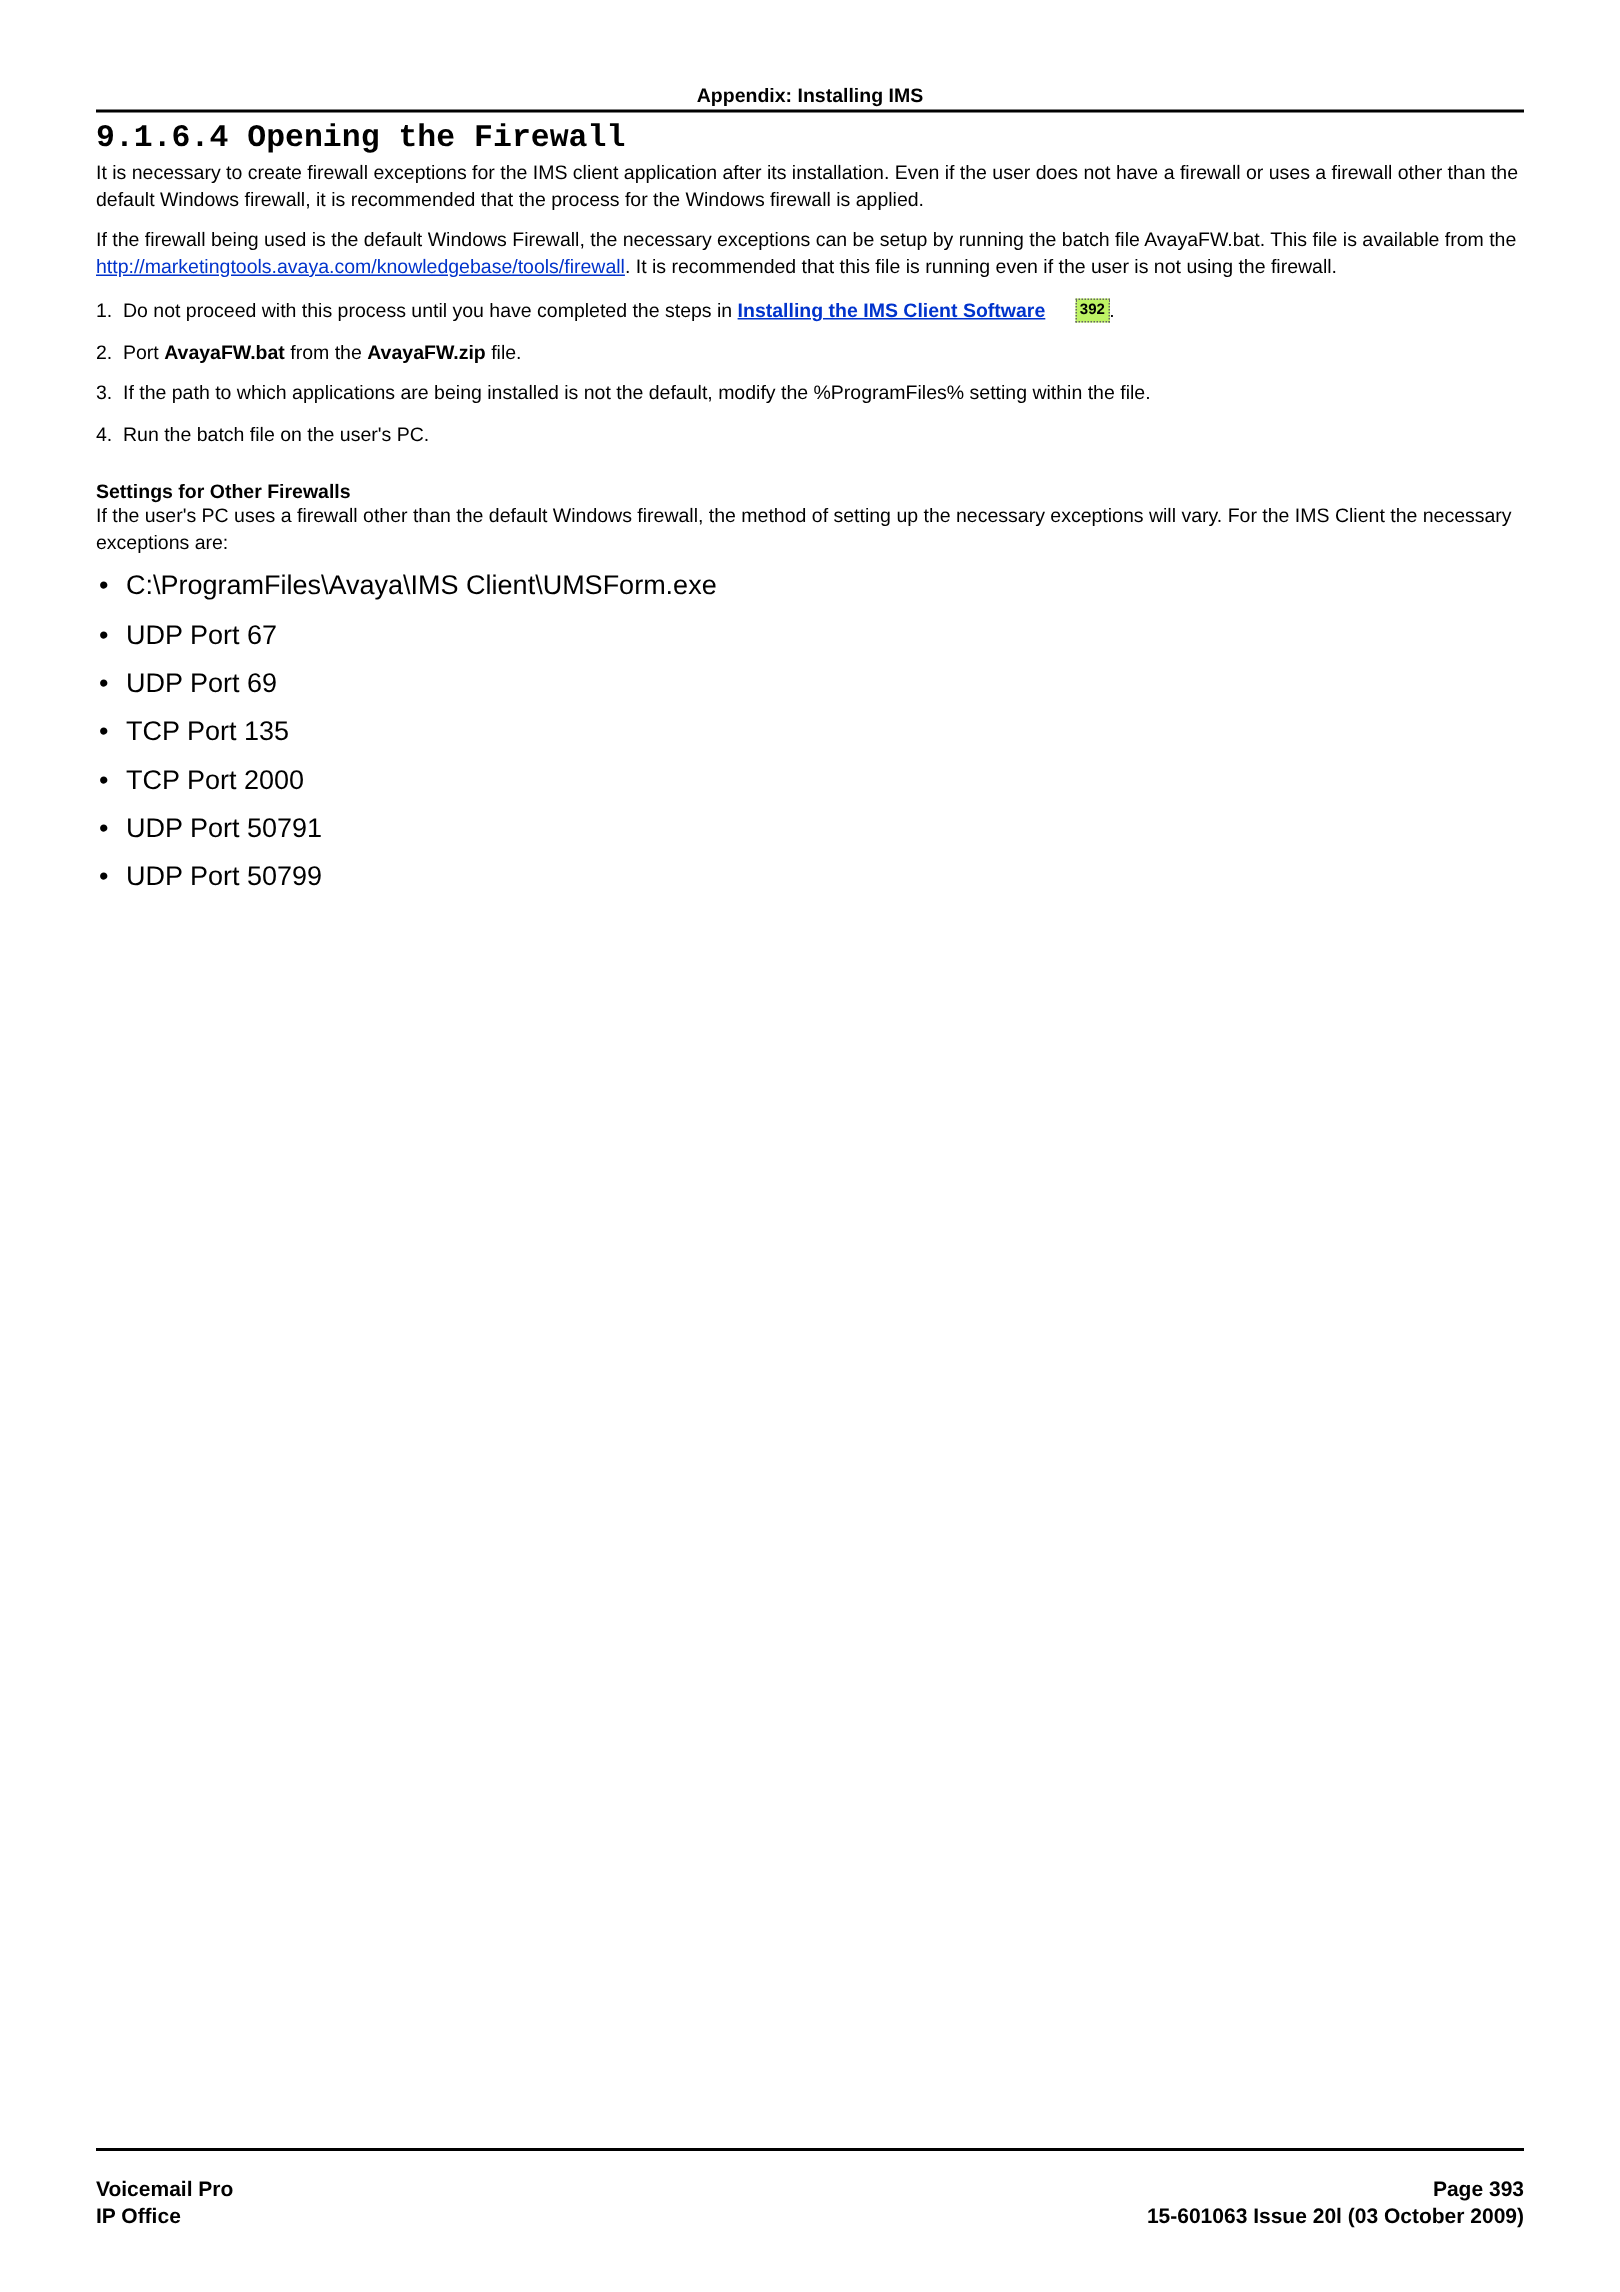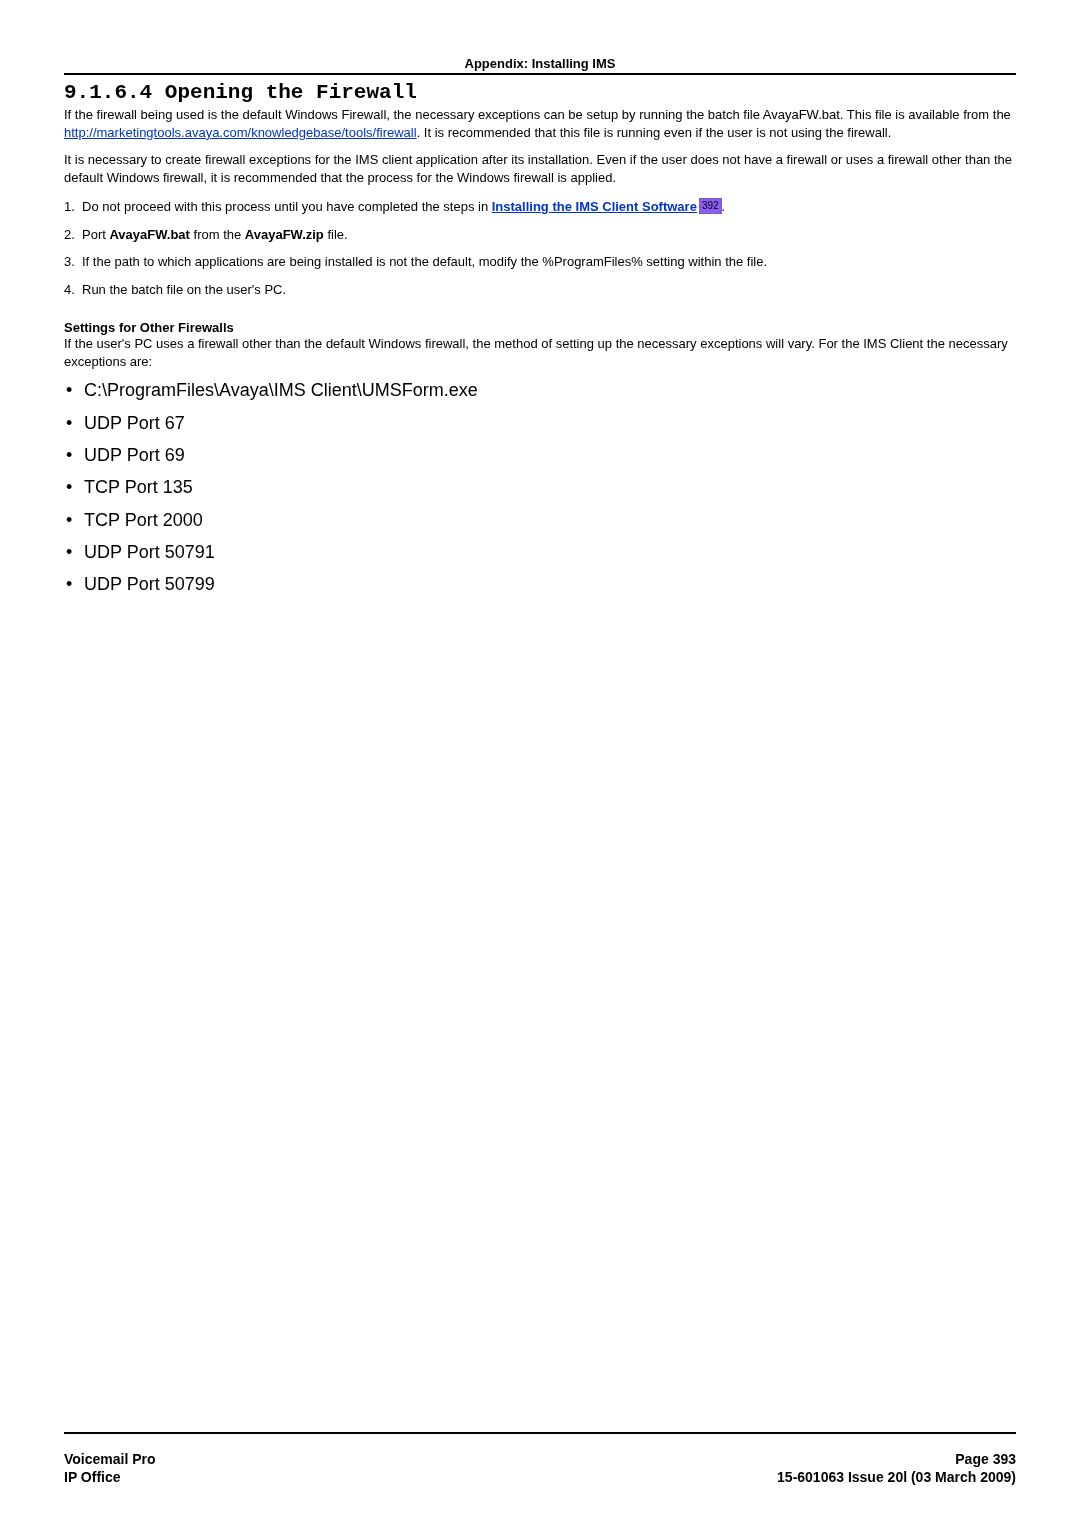--- a/index.html
+++ b/index.html
@@ -43,24 +43,25 @@
   a.xref {
     color: #0033cc;
     text-decoration: underline;
     font-weight: bold;
   }
   .page-ref {
     display: inline-block;
     border: 1px dotted #666;
     font-size: 10px;
     padding: 0 2px;
-    margin-left: 2px;
+    margin-left: 20px;
     vertical-align: 2px;
     color: #000;
-    background: #8b5cf6;
+    background: #bef264;
+    font-weight: bold;
   }
   ol.numbered {
     list-style: none;
     padding-left: 0;
     margin: 12px 0 0 0;
   }
   ol.numbered > li {
     display: flex;
     font-size: 13px;
     line-height: 1.35;
@@ -121,25 +122,25 @@
 
   <div class="header-bar">
     <span>Appendix: Installing IMS</span>
   </div>
 
   <div class="section-title">
     <span>9.1.6.4</span>
     <span>Opening the Firewall</span>
   </div>
 
+  <div class="body-text para">It is necessary to create firewall exceptions for the IMS client application after its installation. Even if the user does not have a firewall or uses a firewall other than the default Windows firewall, it is recommended that the process for the Windows firewall is applied.</div>
+
   <div class="body-text para">
     <span>If the firewall being used is the default Windows Firewall, the necessary exceptions can be setup by running the batch file AvayaFW.bat. This file is available from the </span><a class="link" href="#">http://marketingtools.avaya.com/knowledgebase/tools/firewall</a><span>. It is recommended that this file is running even if the user is not using the firewall.</span>
   </div>
-
-  <div class="body-text para">It is necessary to create firewall exceptions for the IMS client application after its installation. Even if the user does not have a firewall or uses a firewall other than the default Windows firewall, it is recommended that the process for the Windows firewall is applied.</div>
 
   <ol class="numbered">
     <li>
       <span class="num">1.</span>
       <span class="txt">
         <span>Do not proceed with this process until you have completed the steps in </span><a class="xref" href="#">Installing the IMS Client Software</a><span class="page-ref">392</span><span>.</span>
       </span>
     </li>
     <li>
       <span class="num">2.</span>
@@ -186,15 +187,15 @@
 
 </div>
 
 <div class="footer">
   <div class="left">
     <span>Voicemail Pro</span>
     <span>IP Office</span>
   </div>
   <div class="right">
     <span>Page 393</span>
-    <span>15-601063 Issue 20l (03 March 2009)</span>
+    <span>15-601063 Issue 20l (03 October 2009)</span>
   </div>
 </div>
 
 </body></html>

